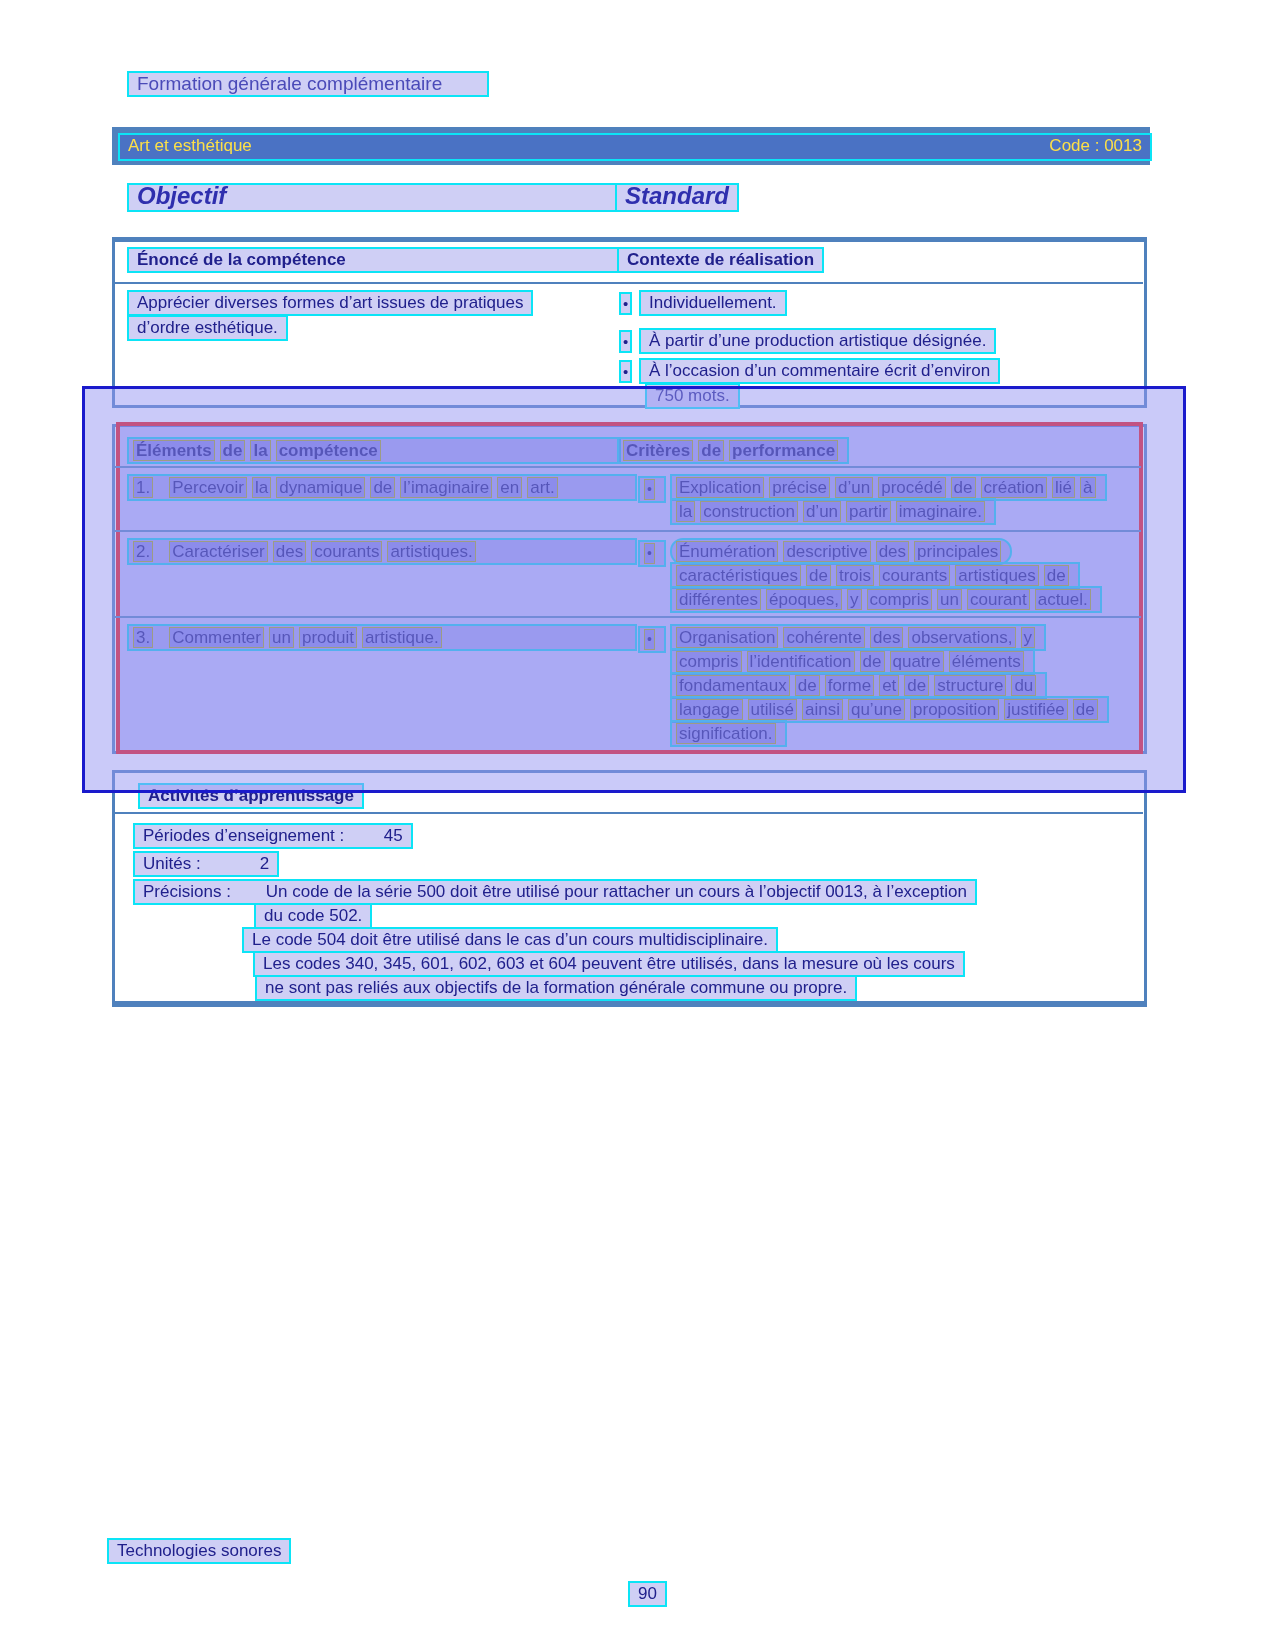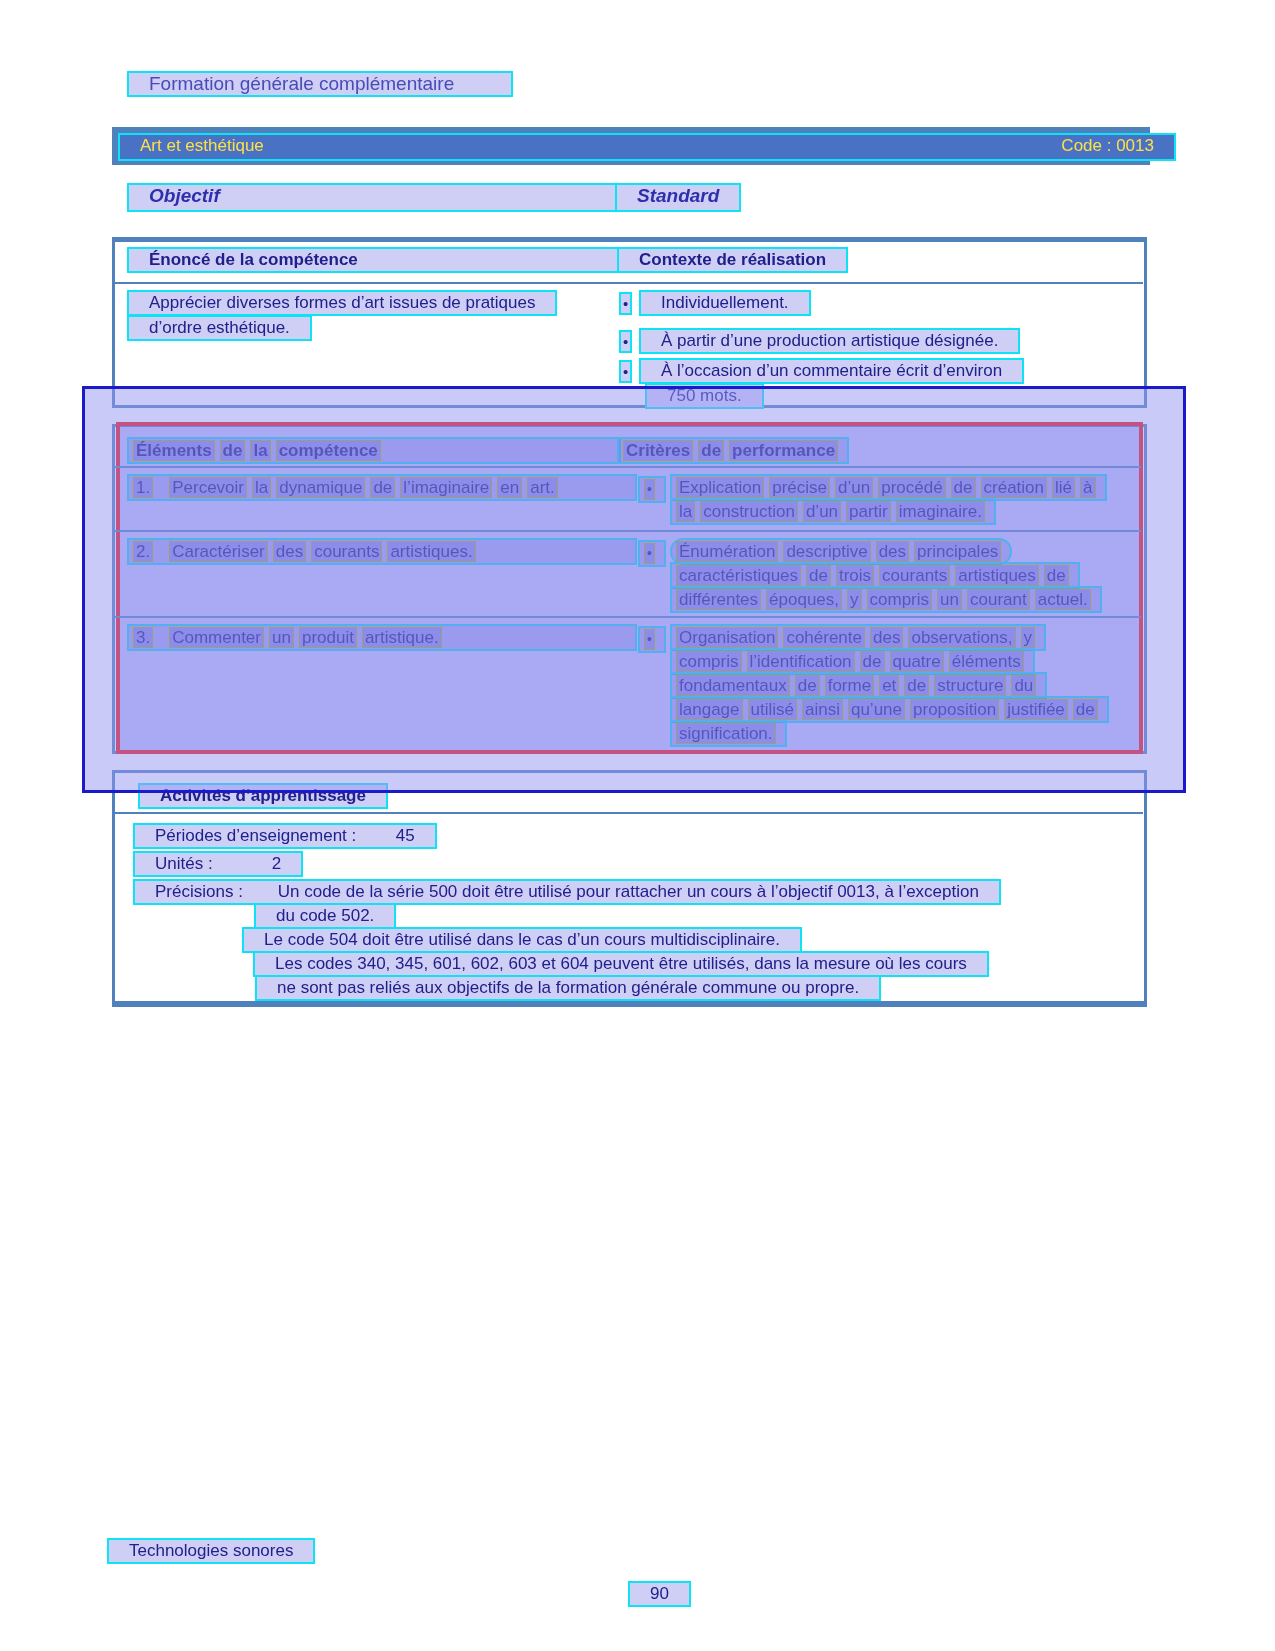--- a/index.html
+++ b/index.html
@@ -1,23 +1,23 @@
 <!DOCTYPE html>
 <html><head>
 <meta charset="utf-8">
 <style>
   html,body{margin:0;padding:0;background:#ffffff;}
   .page{position:relative;width:1275px;height:1651px;background:#ffffff;overflow:hidden;
         font-family:"Liberation Sans", sans-serif;color:#1e1e8e;}
   
   .hl{position:absolute;border:2px solid #0ce4f6;background:#cfcff5;color:#20208c;
-      font-size:17px;line-height:20px;padding:1px 20px;white-space:nowrap;z-index:1;}
+      font-size:17px;line-height:20px;padding:1px 8px;white-space:nowrap;z-index:1;}
   .t19{font-size:19px;color:#4a4ab8;}
   .b{font-weight:bold;}
-  .bi{font-weight:bold;font-style:italic;font-size:19px;color:#2f2fae;}
+  .bi{font-weight:bold;font-style:italic;font-size:24px;color:#2f2fae;}
   .bul{padding:0 2px;font-size:15px;line-height:19px;}
   
   .tframe{position:absolute;border:3px solid #4f81bd;background:transparent;z-index:0;}
   .hsep{position:absolute;height:2px;background:#4f81bd;z-index:3;}
   
   .bar{position:absolute;background:#4f81bd;z-index:1;}
   .barline{background:#4a72c4;color:#fde047;display:flex;justify-content:space-between;}
   
   .overlay{position:absolute;background:rgba(150,150,243,0.5);border:3px solid #1a1acc;
            z-index:6;pointer-events:none;}

